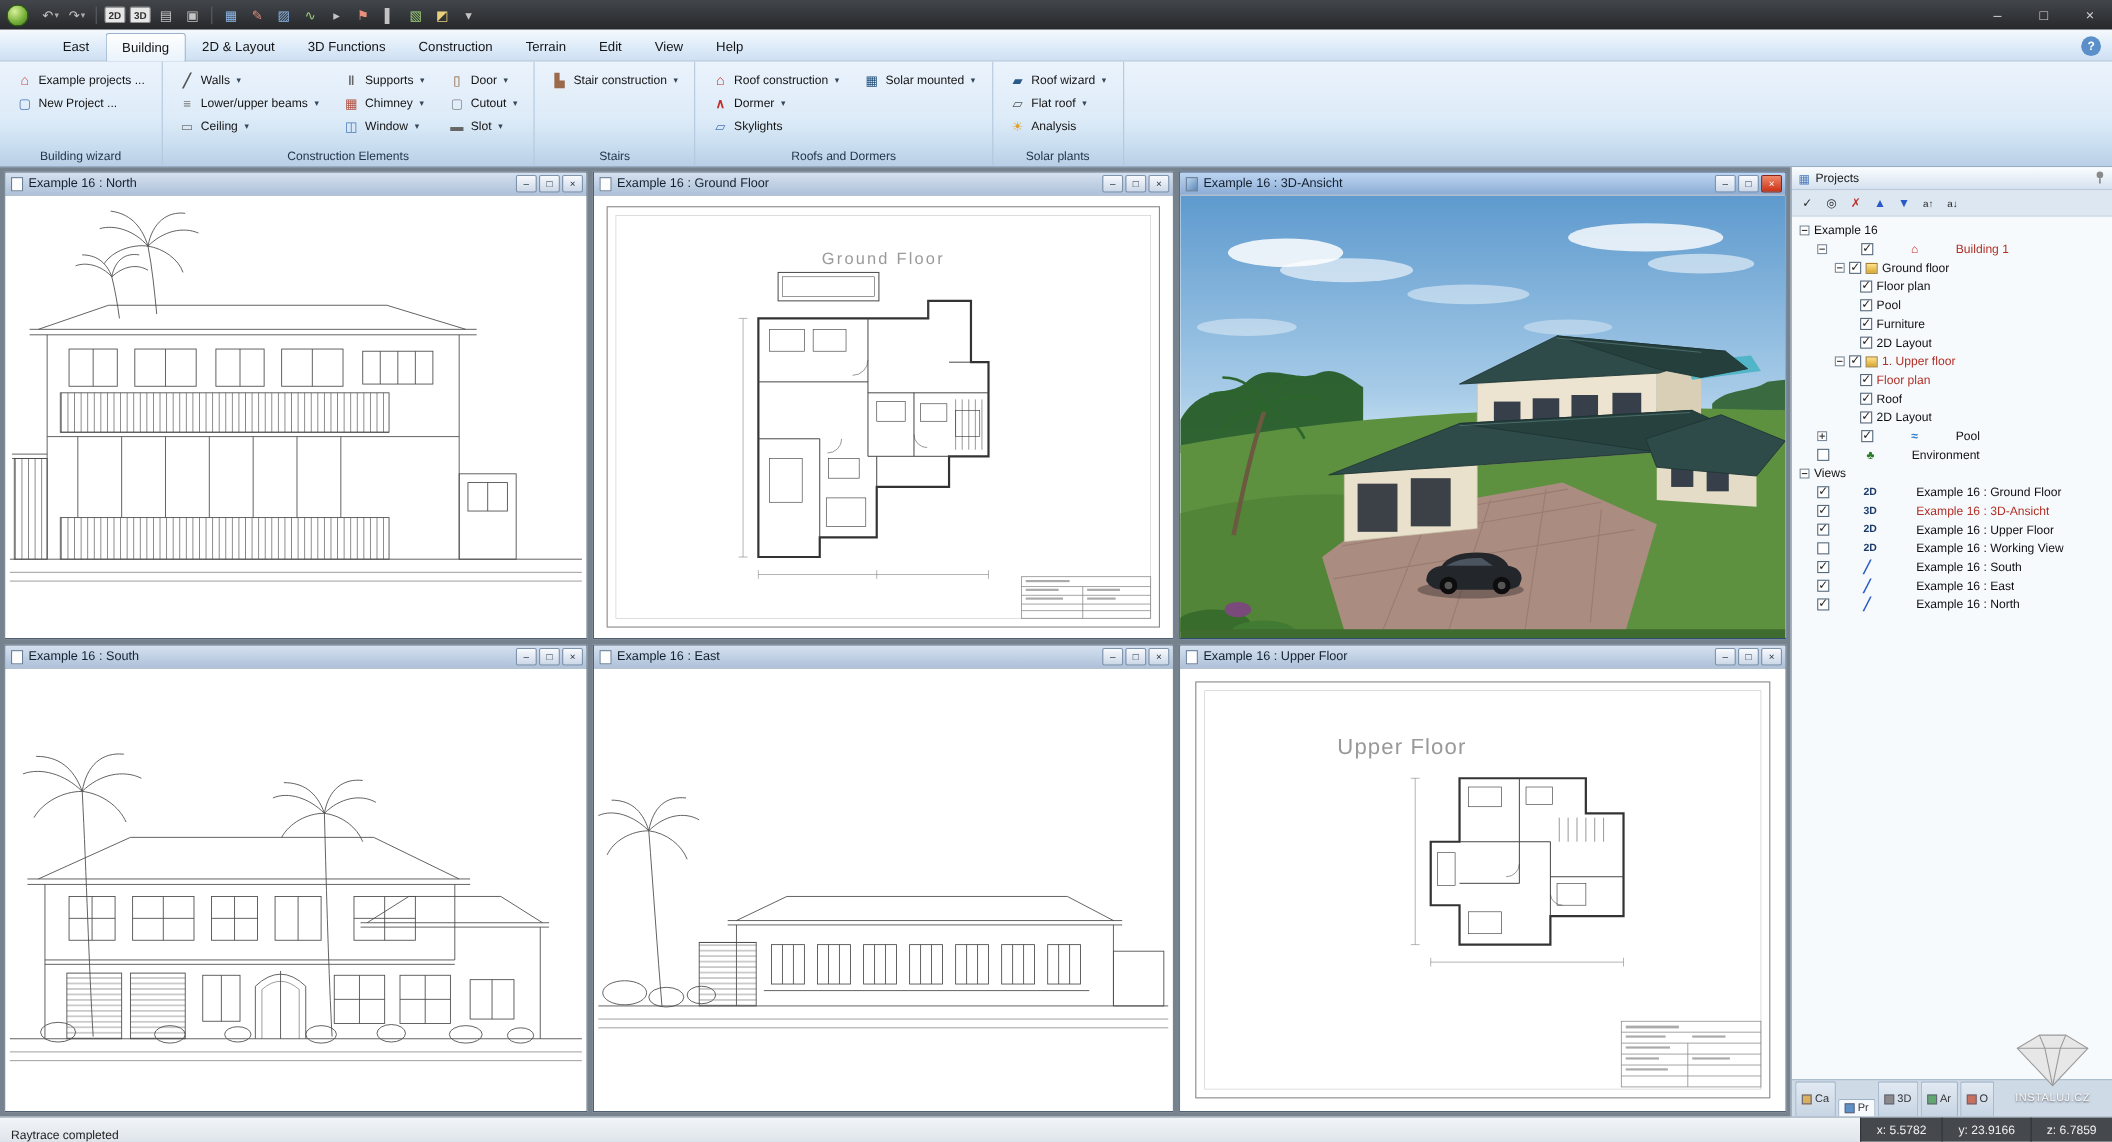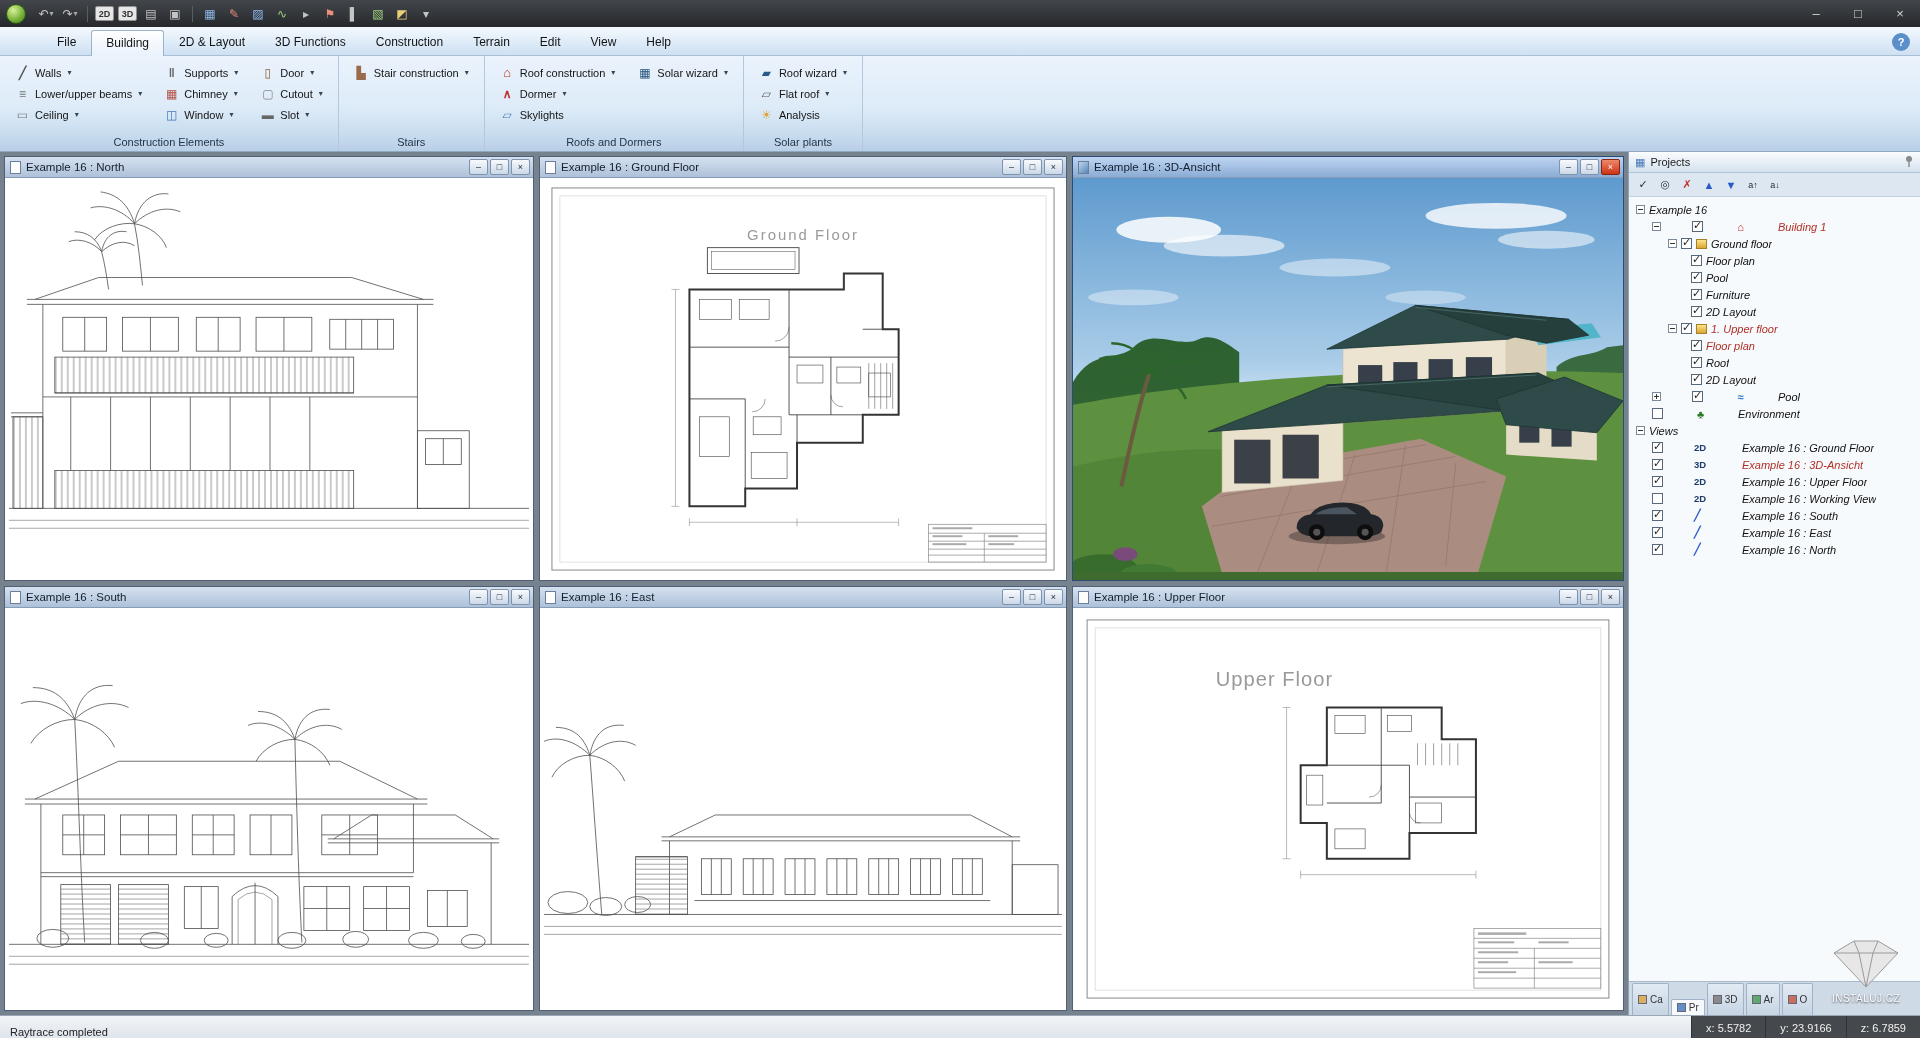--- a/index.html
+++ b/index.html
@@ -73,21 +73,21 @@
 
 .projects-panel{width:292px;flex:none;background:#e7edf4;border-left:1px solid #8fa4ba;display:flex;flex-direction:column;min-height:0;}
 .pp-header{height:21px;flex:none;display:flex;align-items:center;gap:5px;padding:0 6px;background:linear-gradient(#fbfdfe,#d4e1ef);border-bottom:1px solid #b0c2d4;font-size:11px;color:#1a1a1a;}
 .ph-icon{color:#4878b8;font-size:11px;}
 .pp-header .spacer{flex:1;}
 .pp-toolbar{height:24px;flex:none;display:flex;align-items:center;gap:2px;padding:0 4px;background:#dde7f1;border-bottom:1px solid #c2cfdd;}
 .ptb-btn{width:20px;height:19px;display:flex;align-items:center;justify-content:center;font-size:11px;border:1px solid transparent;border-radius:2px;color:#2a2a2a;}
 .ptb-red{color:#c03028;}.ptb-blue{color:#2a5ac8;}.ptb-small{font-size:9px;}
 .pp-tree{flex:1;background:#f7fafd;overflow:hidden;padding:4px 2px;font-size:11px;color:#101010;}
 .trow{display:flex;align-items:center;height:17px;gap:4px;}
-.tlabel{white-space:nowrap;overflow:hidden;text-overflow:ellipsis;font-style:italic;}
+.tlabel{white-space:nowrap;overflow:hidden;text-overflow:ellipsis;}
 .tlabel.hl{color:#b03026;}
 .d0{padding-left:5px;}.d1{padding-left:21px;gap:31px;}.d2{padding-left:37px;}.d3{padding-left:60px;}
 .exp{width:9px;height:9px;flex:none;border:1px solid #7a8a9a;background:#fff;position:relative;}
 .exp::before{content:"";position:absolute;left:1px;right:1px;top:3px;height:1px;background:#333;}
 .exp.plus::after{content:"";position:absolute;top:1px;bottom:1px;left:3px;width:1px;background:#333;}
 .cb{width:11px;height:11px;flex:none;border:1px solid #56687a;background:#fff;position:relative;}
 .cb.checked::before{content:"✓";position:absolute;top:-3px;left:0;font-size:11px;color:#222;}
 .ticon{width:13px;height:12px;flex:none;display:flex;align-items:center;justify-content:center;font-size:11px;}
 .ti-building::before{content:"⌂";color:#c03028;}
 .ti-floor{background:linear-gradient(#ffe28a,#d8a830);border:1px solid #a8802a;width:11px;height:10px;}
@@ -138,39 +138,52 @@
     <div class="qicon c-green">▧</div>
     <div class="qicon c-yellow">◩</div>
     <div class="qicon c-gray">▾</div>
     <div class="tb-spacer"></div>
     <div class="win-ctl">–</div>
     <div class="win-ctl">□</div>
     <div class="win-ctl">×</div>
   </div>
 
   <div class="menubar">
-    <div class="mtab">File</div>
+    <div class="mtab">East</div>
     <div class="mtab active">Building</div>
     <div class="mtab">2D &amp; Layout</div>
     <div class="mtab">3D Functions</div>
     <div class="mtab">Construction</div>
     <div class="mtab">Terrain</div>
     <div class="mtab">Edit</div>
     <div class="mtab">View</div>
     <div class="mtab">Help</div>
     <div class="spacer"></div>
     <div class="help-icon">?</div>
   </div>
 
   <div class="ribbon">
 
-
     <div class="rgroup">
       <div class="rgroup-items">
         <div class="ritem">
+          <span class="ricon ic-example"></span>
+          <span>Example projects ...</span>
+        </div>
+        <div class="ritem">
+          <span class="ricon ic-new"></span>
+          <span>New Project ...</span>
+        </div>
+      </div>
+      <div class="rgroup-label">Building wizard</div>
+    </div>
+
+    <div class="rgroup">
+      <div class="rgroup-items">
+        <div class="ritem">
             <span class="ricon ic-walls"></span>
             <span>Walls</span>
             <span class="rarrow">▾</span>
           </div>
         <div class="ritem">
             <span class="ricon ic-beams"></span>
             <span>Lower/upper beams</span>
             <span class="rarrow">▾</span>
           </div>
         <div class="ritem">
@@ -234,21 +247,21 @@
             <span class="ricon ic-dormer"></span>
             <span>Dormer</span>
             <span class="rarrow">▾</span>
           </div>
         <div class="ritem">
             <span class="ricon ic-skylight"></span>
             <span>Skylights</span>
           </div>
         <div class="ritem">
             <span class="ricon ic-solar"></span>
-            <span>Solar wizard</span>
+            <span>Solar mounted</span>
             <span class="rarrow">▾</span>
           </div>
       </div>
       <div class="rgroup-label">Roofs and Dormers</div>
     </div>
 
     <div class="rgroup">
       <div class="rgroup-items">
         <div class="ritem">
             <span class="ricon ic-roofmounted"></span>

